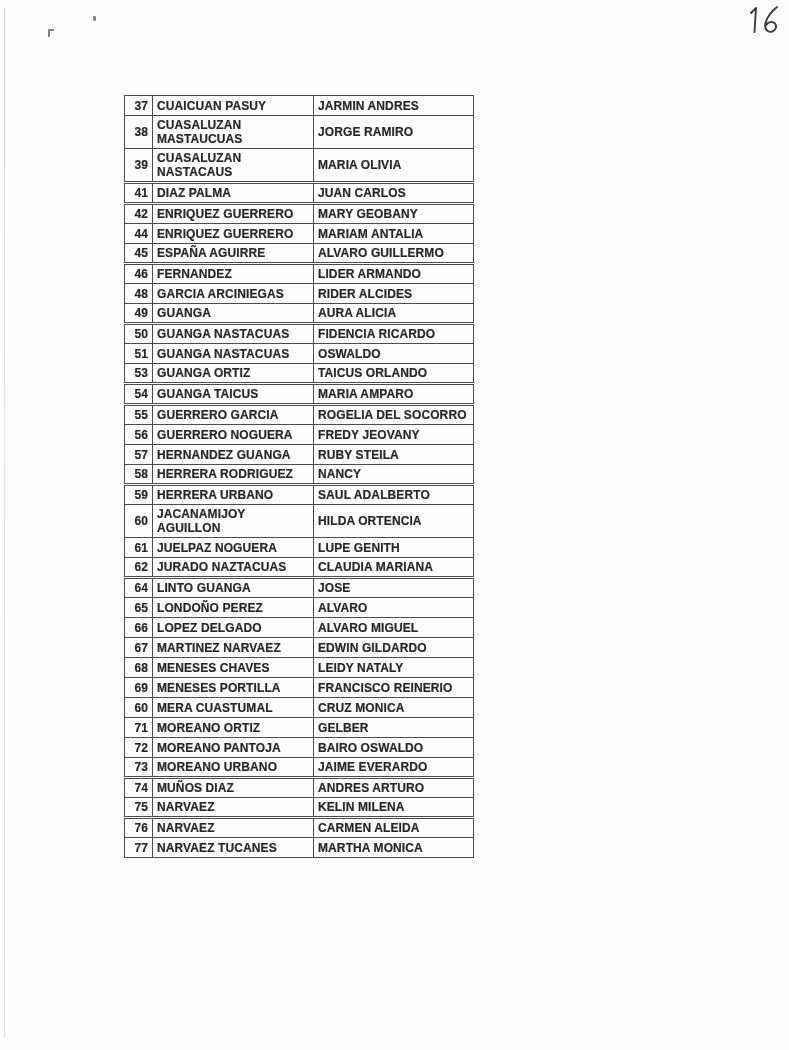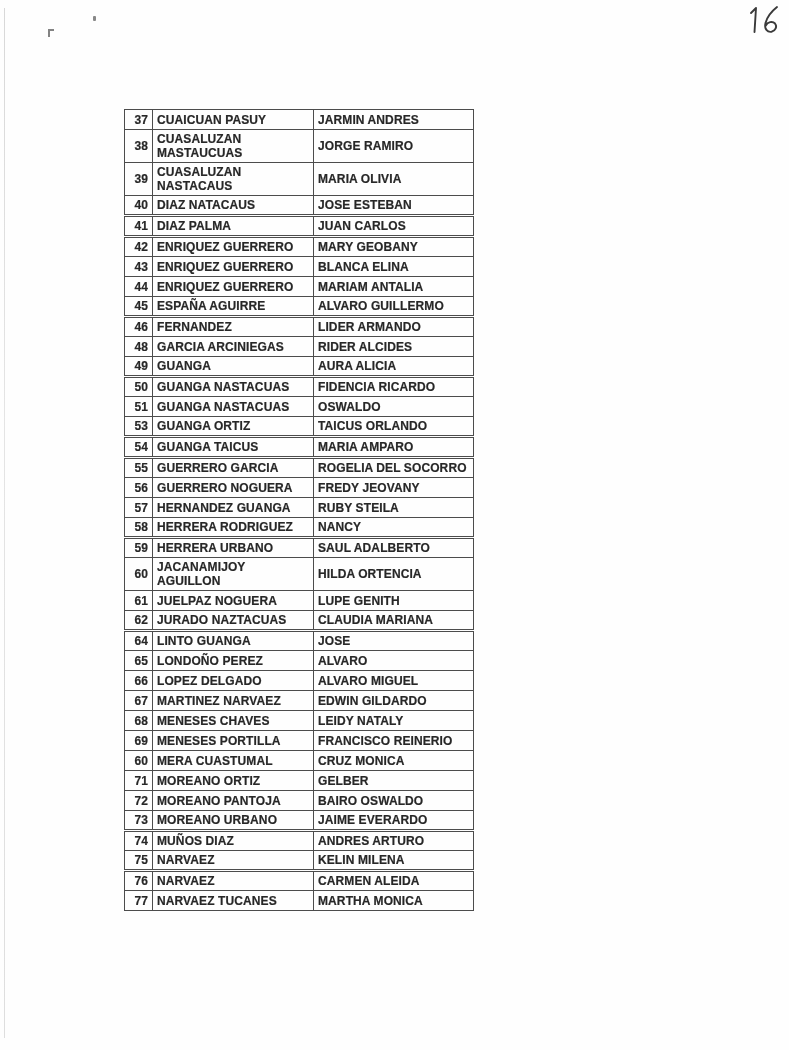--- a/index.html
+++ b/index.html
@@ -36,21 +36,21 @@
   }
   
   .pagenum {
     position: absolute;
     left: 744px; top: 4px;
     width: 42px; height: 40px;
   }
   
   table.roster {
     position: absolute;
-    left: 124px; top: 109px;
+    left: 124px; top: 95px;
     width: 349px;
     border-collapse: collapse;
     table-layout: fixed;
     padding-left: 30px;
   }
   table.roster td {
     border: 1.4px solid #4c4c4c;
     font-size: 12px;
     line-height: 14px;
     color: #272727;
@@ -106,41 +106,31 @@
         <tr>
       <td class="num">38</td>
       <td class="surname">CUASALUZAN MASTAUCUAS</td>
       <td class="name">JORGE RAMIRO</td>
     </tr>
         <tr>
       <td class="num">39</td>
       <td class="surname">CUASALUZAN NASTACAUS</td>
       <td class="name">MARIA OLIVIA</td>
     </tr>
-        <tr>
-      <td class="num">40</td>
-      <td class="surname">DIAZ NATACAUS</td>
-      <td class="name">JOSE ESTEBAN</td>
-    </tr>
         <tr class="sep">
       <td class="num">41</td>
       <td class="surname">DIAZ PALMA</td>
       <td class="name">JUAN CARLOS</td>
     </tr>
         <tr class="sep">
       <td class="num">42</td>
       <td class="surname">ENRIQUEZ GUERRERO</td>
       <td class="name">MARY GEOBANY</td>
     </tr>
         <tr>
-      <td class="num">43</td>
-      <td class="surname">ENRIQUEZ GUERRERO</td>
-      <td class="name">BLANCA ELINA</td>
-    </tr>
-        <tr>
       <td class="num">44</td>
       <td class="surname">ENRIQUEZ GUERRERO</td>
       <td class="name">MARIAM ANTALIA</td>
     </tr>
         <tr>
       <td class="num">45</td>
       <td class="surname">ESPAÑA AGUIRRE</td>
       <td class="name">ALVARO GUILLERMO</td>
     </tr>
         <tr class="sep">

